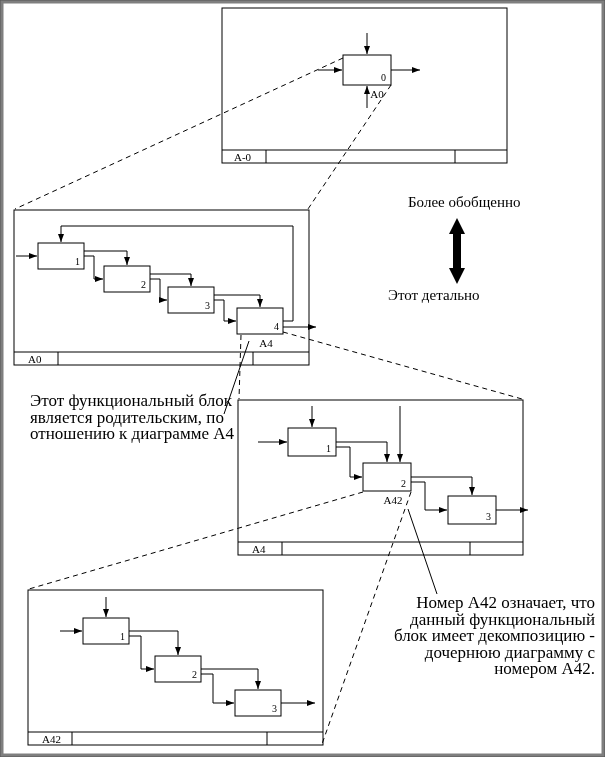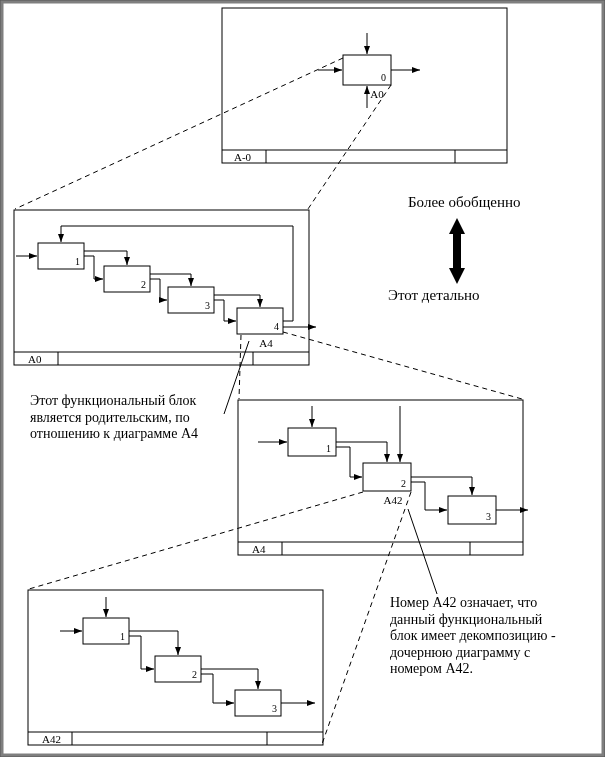--- a/index.html
+++ b/index.html
@@ -13,21 +13,21 @@
   }
   .page svg { position: absolute; left: 0; top: 0; }
   .page svg text { font-family: "Liberation Serif", serif; fill: #000; }
   .note {
     position: absolute;
     color: #000;
     white-space: pre-line;
     font-family: "Liberation Serif", serif;
   }
   .note.big { font-size: 15px; }
-  .note.small { font-size: 14px; line-height: 16.5px; }
+  .note.small { font-size: 17px; line-height: 16.5px; }
 </style>
 </head>
 <body>
 
 <div class="page">
 
 <svg width="605" height="757" viewBox="0 0 605 757">
   <defs>
     <marker id="arr" markerWidth="9" markerHeight="7" refX="8" refY="3" orient="auto" markerUnits="userSpaceOnUse">
       <path d="M0,0 L8,3 L0,6 Z" fill="#000"></path>
@@ -141,19 +141,19 @@
   <line x1="437" y1="594" x2="408" y2="509" stroke="#000" stroke-width="1"></line>
 
   <polygon points="457,218 465,234 461,234 461,268 465,268 457,284 449,268 453,268 453,234 449,234" fill="#000"></polygon>
 </svg>
 
 <div class="note big" style="left:408px; top:194px;">Более обобщенно</div>
 <div class="note big" style="left:388px; top:287px;">Этот детально</div>
 <div class="note small" style="left:30px;  top:393px; width:205px;">Этот функциональный блок
 является родительским, по
 отношению к диаграмме А4</div>
-<div class="note small" style="left:390px; top:595px; width:205px;">Номер А42 означает, что
+<div class="note small" style="left:390px; top:595px; width:205px;text-align:right;">Номер А42 означает, что
 данный функциональный
 блок имеет декомпозицию -
 дочернюю диаграмму с
 номером А42.</div>
 
 </div>
 
 </body></html>

